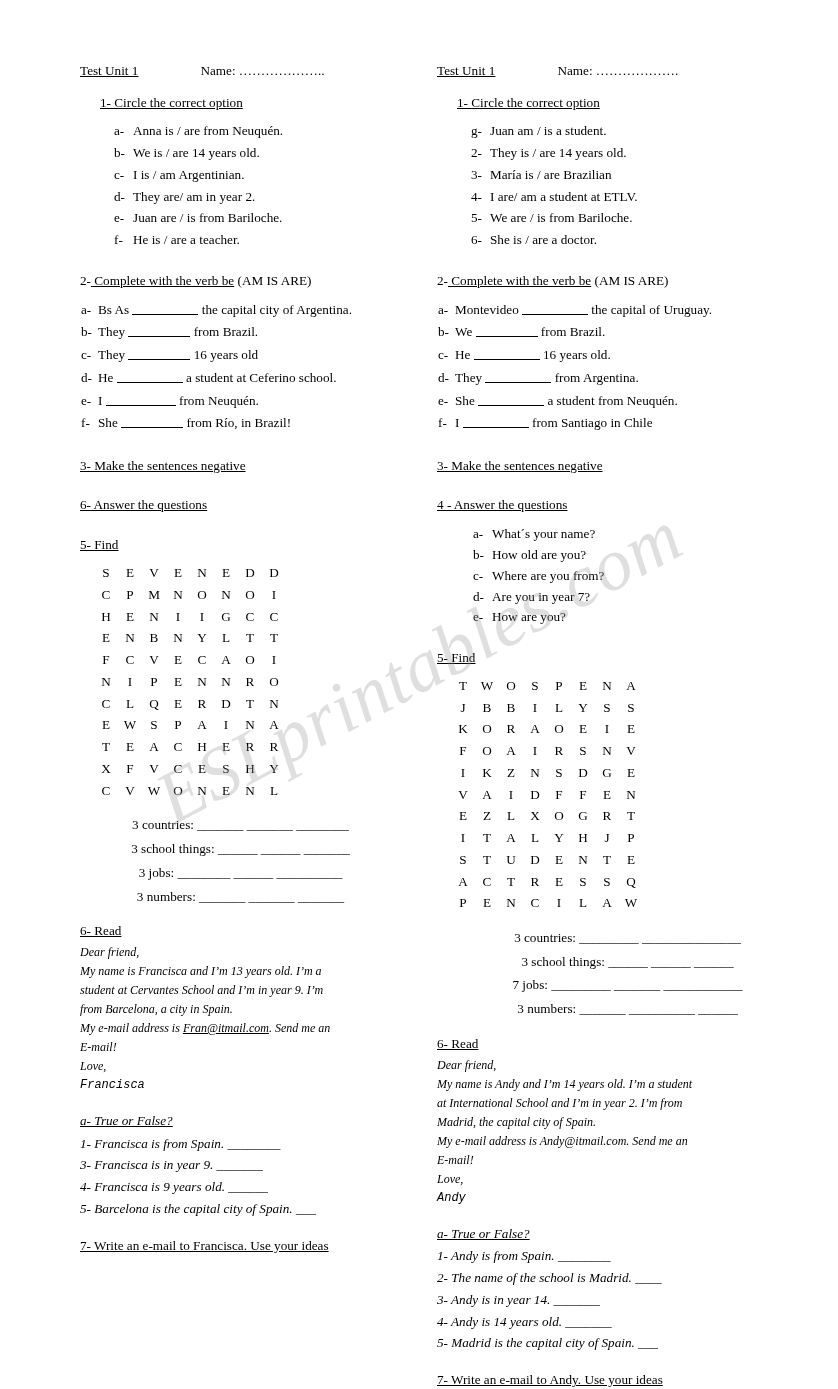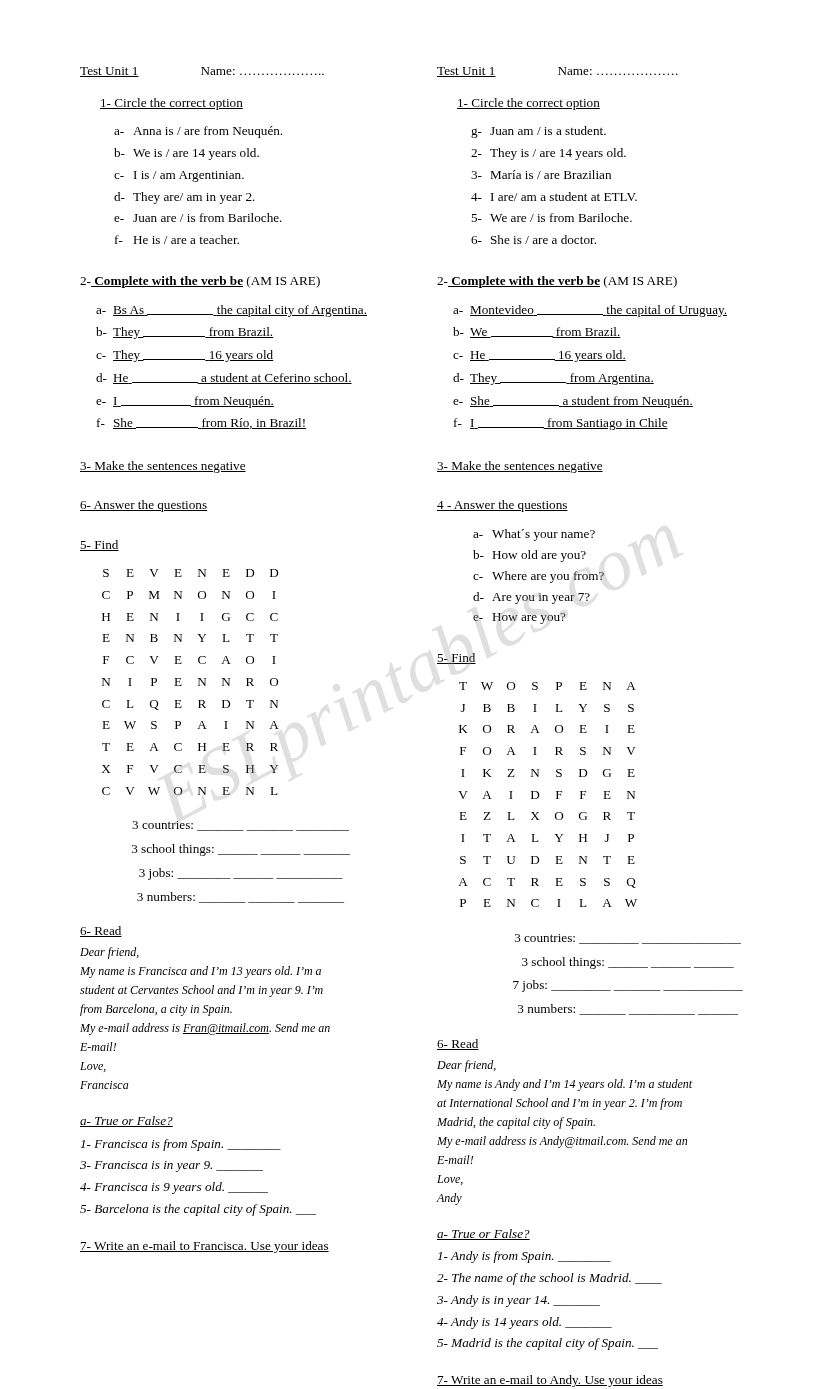--- a/index.html
+++ b/index.html
@@ -47,40 +47,40 @@
   }
   .col.right {
     padding-left: 18px;
     padding-right: 20px;
   }
   .hdr {
     display: flex;
     align-items: baseline;
   }
   .u { text-decoration: underline; }
-  .b { font-weight: bold; }
+  .b { font-weight: normal; }
   .title {
     text-decoration: underline;
     margin-right: 62px;
     white-space: nowrap;
   }
   .name-line { white-space: nowrap; }
   .sec {
     margin-top: 13px;
   }
   .sec-head {
     margin-left: 20px;
     white-space: nowrap;
   }
   .sec-head.flush { margin-left: 0; }
   .items {
     margin-top: 10px;
     margin-left: 34px;
   }
-  .items.tight { margin-left: 16px; text-decoration: underline; }
+  .items.tight { margin-left: 1px; }
   .item {
     margin-bottom: 3px;
     white-space: nowrap;
   }
   .item .lbl {
     display: inline-block;
     min-width: 19px;
   }
   .blank {
     display: inline-block;
@@ -125,21 +125,21 @@
     margin-top: 16px;
   }
   .read .body {
     font-style: italic;
     font-size: 12px;
     line-height: 1.5;
     margin-top: 2px;
   }
   .read .body p { margin: 0 0 1px 0; }
   .sig {
-    font-family: Liberation Serif, serif;
+    font-family: Liberation Mono, monospace;
     font-style: italic;
   }
   .tf {
     margin-top: 18px;
   }
   .tf .tfline {
     font-style: italic;
     margin-bottom: 3px;
     white-space: nowrap;
   }

